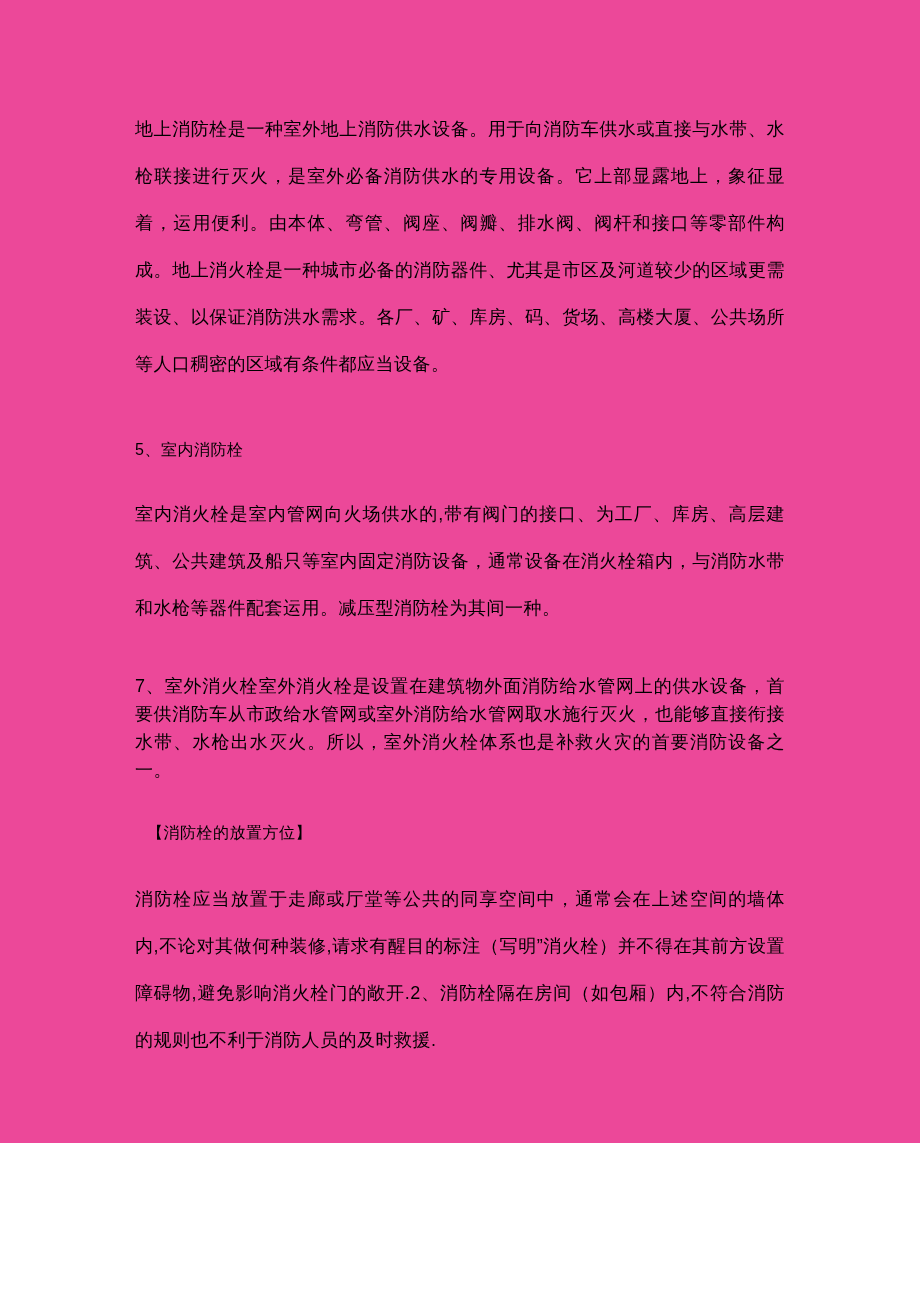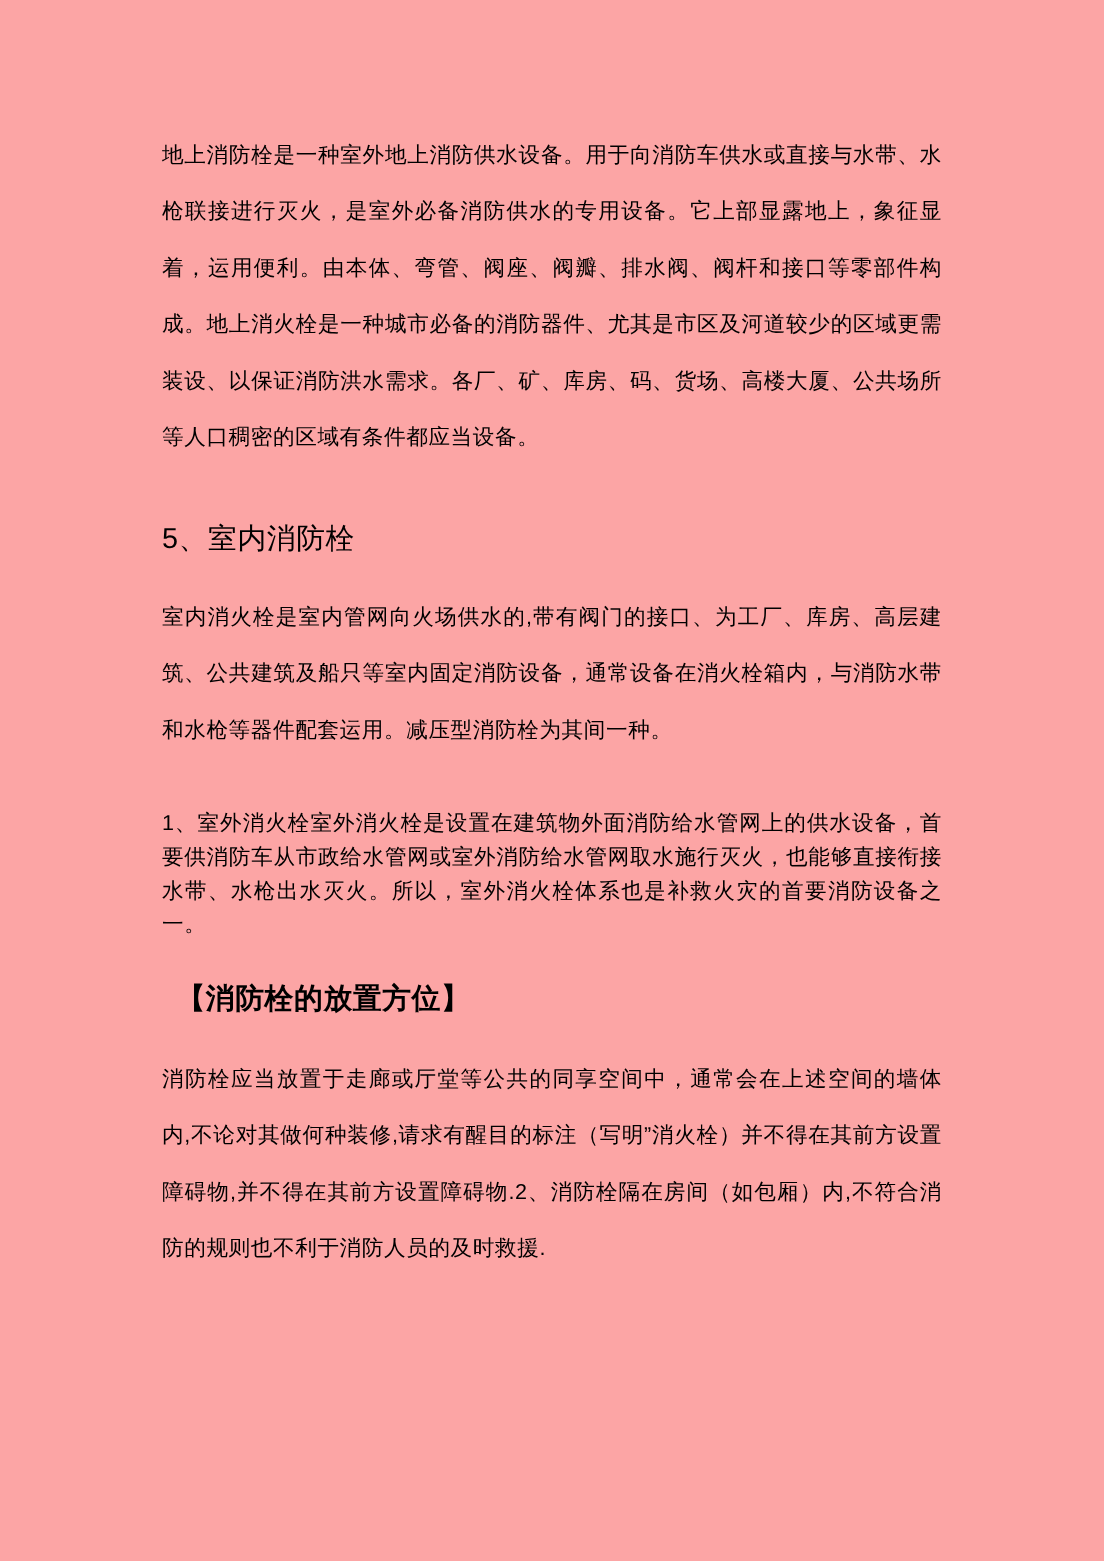--- a/index.html
+++ b/index.html
@@ -3,23 +3,23 @@
 <meta charset="utf-8">
 <style>
   html, body {
     margin: 0;
     padding: 0;
     background: #ffffff;
   }
   .page {
     position: relative;
     width: 920px;
-    height: 1301px;
+    height: 1143px;
     margin: 0 auto;
-    background: #fca5a5;
+    background: #ec4899;
     box-sizing: border-box;
     padding: 106px 135px 0 135px;
     font-family: "Liberation Sans", "DejaVu Sans", sans-serif;
     color: #000000;
     overflow: hidden;
   }
   .para {
     margin: 0;
     font-size: 18px;
     text-align: justify;
@@ -29,30 +29,30 @@
   }
   .para.wide {
     line-height: 47px;
   }
   .para.tight {
     line-height: 28px;
     margin-top: 40px;
   }
   .heading {
     margin: 0;
-    font-size: 24px;
+    font-size: 16px;
     line-height: 47px;
     font-weight: normal;
     letter-spacing: 0.5px;
   }
   .heading.numbered {
     margin-top: 38px;
   }
   .heading.bracket {
-    font-weight: bold;
+    font-weight: normal;
     padding-left: 12px;
   }
   .heading.bracket.placement {
     margin-top: 25px;
   }
   .heading.bracket.testing {
     margin-top: 28px;
   }
   .para.indoor {
     margin-top: 18px;
@@ -68,21 +68,21 @@
 <body>
 
 <div class="page">
 
   <p class="para wide">地上消防栓是一种室外地上消防供水设备。用于向消防车供水或直接与水带、水枪联接进行灭火，是室外必备消防供水的专用设备。它上部显露地上，象征显着，运用便利。由本体、弯管、阀座、阀瓣、排水阀、阀杆和接口等零部件构成。地上消火栓是一种城市必备的消防器件、尤其是市区及河道较少的区域更需装设、以保证消防洪水需求。各厂、矿、库房、码、货场、高楼大厦、公共场所等人口稠密的区域有条件都应当设备。</p>
 
   <h2 class="heading numbered">5、室内消防栓</h2>
 
   <p class="para wide indoor">室内消火栓是室内管网向火场供水的,带有阀门的接口、为工厂、库房、高层建筑、公共建筑及船只等室内固定消防设备，通常设备在消火栓箱内，与消防水带和水枪等器件配套运用。减压型消防栓为其间一种。</p>
 
-  <p class="para tight">1、室外消火栓室外消火栓是设置在建筑物外面消防给水管网上的供水设备，首要供消防车从市政给水管网或室外消防给水管网取水施行灭火，也能够直接衔接水带、水枪出水灭火。所以，室外消火栓体系也是补救火灾的首要消防设备之一。</p>
+  <p class="para tight">7、室外消火栓室外消火栓是设置在建筑物外面消防给水管网上的供水设备，首要供消防车从市政给水管网或室外消防给水管网取水施行灭火，也能够直接衔接水带、水枪出水灭火。所以，室外消火栓体系也是补救火灾的首要消防设备之一。</p>
 
   <h2 class="heading bracket placement">【消防栓的放置方位】</h2>
 
-  <p class="para wide placement">消防栓应当放置于走廊或厅堂等公共的同享空间中，通常会在上述空间的墙体内,不论对其做何种装修,请求有醒目的标注（写明”消火栓）并不得在其前方设置障碍物,并不得在其前方设置障碍物.2、消防栓隔在房间（如包厢）内,不符合消防的规则也不利于消防人员的及时救援.</p>
+  <p class="para wide placement">消防栓应当放置于走廊或厅堂等公共的同享空间中，通常会在上述空间的墙体内,不论对其做何种装修,请求有醒目的标注（写明”消火栓）并不得在其前方设置障碍物,避免影响消火栓门的敞开.2、消防栓隔在房间（如包厢）内,不符合消防的规则也不利于消防人员的及时救援.</p>
 
 
 
 </div>
 
 </body></html>

